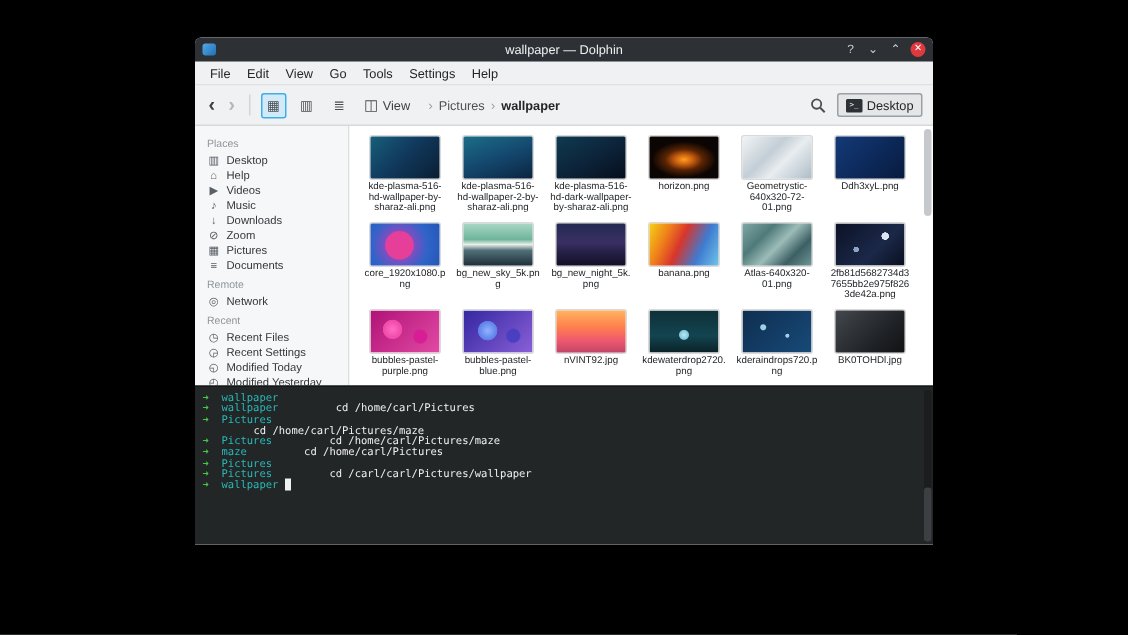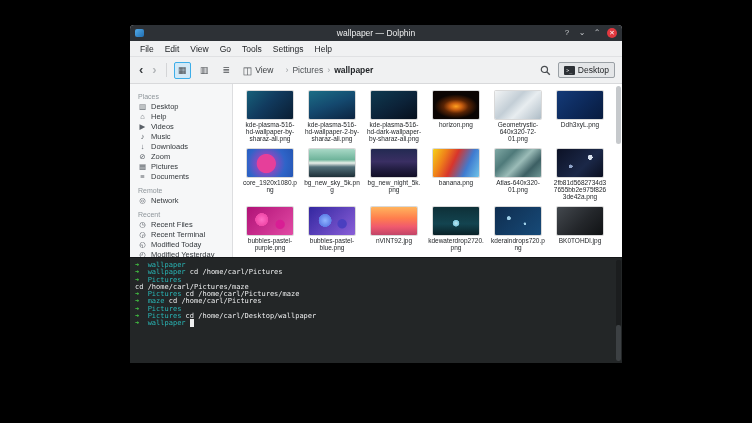--- a/index.html
+++ b/index.html
@@ -62,21 +62,21 @@
   .slider .fill{position:absolute;left:0;top:3px;height:2px;background:#3daee9;border-radius:1px;}
   .slider .handle{position:absolute;top:0.5px;width:7px;height:7px;background:#fdfdfd;border:1.5px solid #3daee9;
     border-radius:50%;box-sizing:border-box;}
   .status-right{min-width:60px;text-align:right;}
   
   .terminal{height:106px;flex:none;background:#232627;position:relative;padding:4px 10px 0 5px;box-sizing:border-box;
     font-family:"DejaVu Sans Mono",monospace;font-size:7px;line-height:7.3px;border-top:1px solid #151719;}
   .term-line{white-space:pre;}
   .tg{color:#44c944;}
   .tc{color:#29b8b8;}
-  .tw{color:#eff0f1;}
+  .tw{color:#eff0f1;margin-left:34px;}
   .tcur{background:#eff0f1;color:#232627;}
   .term-scrollbar{position:absolute;right:1px;top:2px;bottom:2px;width:5px;background:#1b1d1e;border-radius:2px;}
   .term-sb-thumb{position:absolute;bottom:0;width:5px;height:36px;background:#3c4043;border-radius:2px;}
 </style>
 </head>
 <body>
 
 <div class="stage">
   <div class="window">
 
@@ -184,21 +184,21 @@
 
   <div class="sb-header">Recent</div>
 
   <div class="sb-item">
     <span class="sb-icon">◷</span>
     <span class="sb-label">Recent Files</span>
   </div>
 
   <div class="sb-item">
     <span class="sb-icon">◶</span>
-    <span class="sb-label">Recent Terminal</span>
+    <span class="sb-label">Recent Settings</span>
   </div>
 
   <div class="sb-item">
     <span class="sb-icon">◵</span>
     <span class="sb-label">Modified Today</span>
   </div>
 
   <div class="sb-item">
     <span class="sb-icon">◴</span>
     <span class="sb-label">Modified Yesterday</span>
@@ -349,21 +349,21 @@
   <div class="term-line"><span class="tg">➜  </span><span class="tc">Pictures</span></div>
 
   <div class="term-line"><span class="tw">cd /home/carl/Pictures/maze</span></div>
 
   <div class="term-line"><span class="tg">➜  </span><span class="tc">Pictures </span><span class="tw">cd /home/carl/Pictures/maze</span></div>
 
   <div class="term-line"><span class="tg">➜  </span><span class="tc">maze </span><span class="tw">cd /home/carl/Pictures</span></div>
 
   <div class="term-line"><span class="tg">➜  </span><span class="tc">Pictures</span></div>
 
-  <div class="term-line"><span class="tg">➜  </span><span class="tc">Pictures </span><span class="tw">cd /home/carl/Desktop/wallpaper</span></div>
+  <div class="term-line"><span class="tg">➜  </span><span class="tc">Pictures </span><span class="tw">cd /carl/carl/Pictures/wallpaper</span></div>
 
   <div class="term-line"><span class="tg">➜  </span><span class="tc">wallpaper </span><span class="tcur"> </span></div>
 </div>
       <div class="term-scrollbar">
         <div class="term-sb-thumb"></div>
       </div>
     </div>
 
   </div>
 </div>

